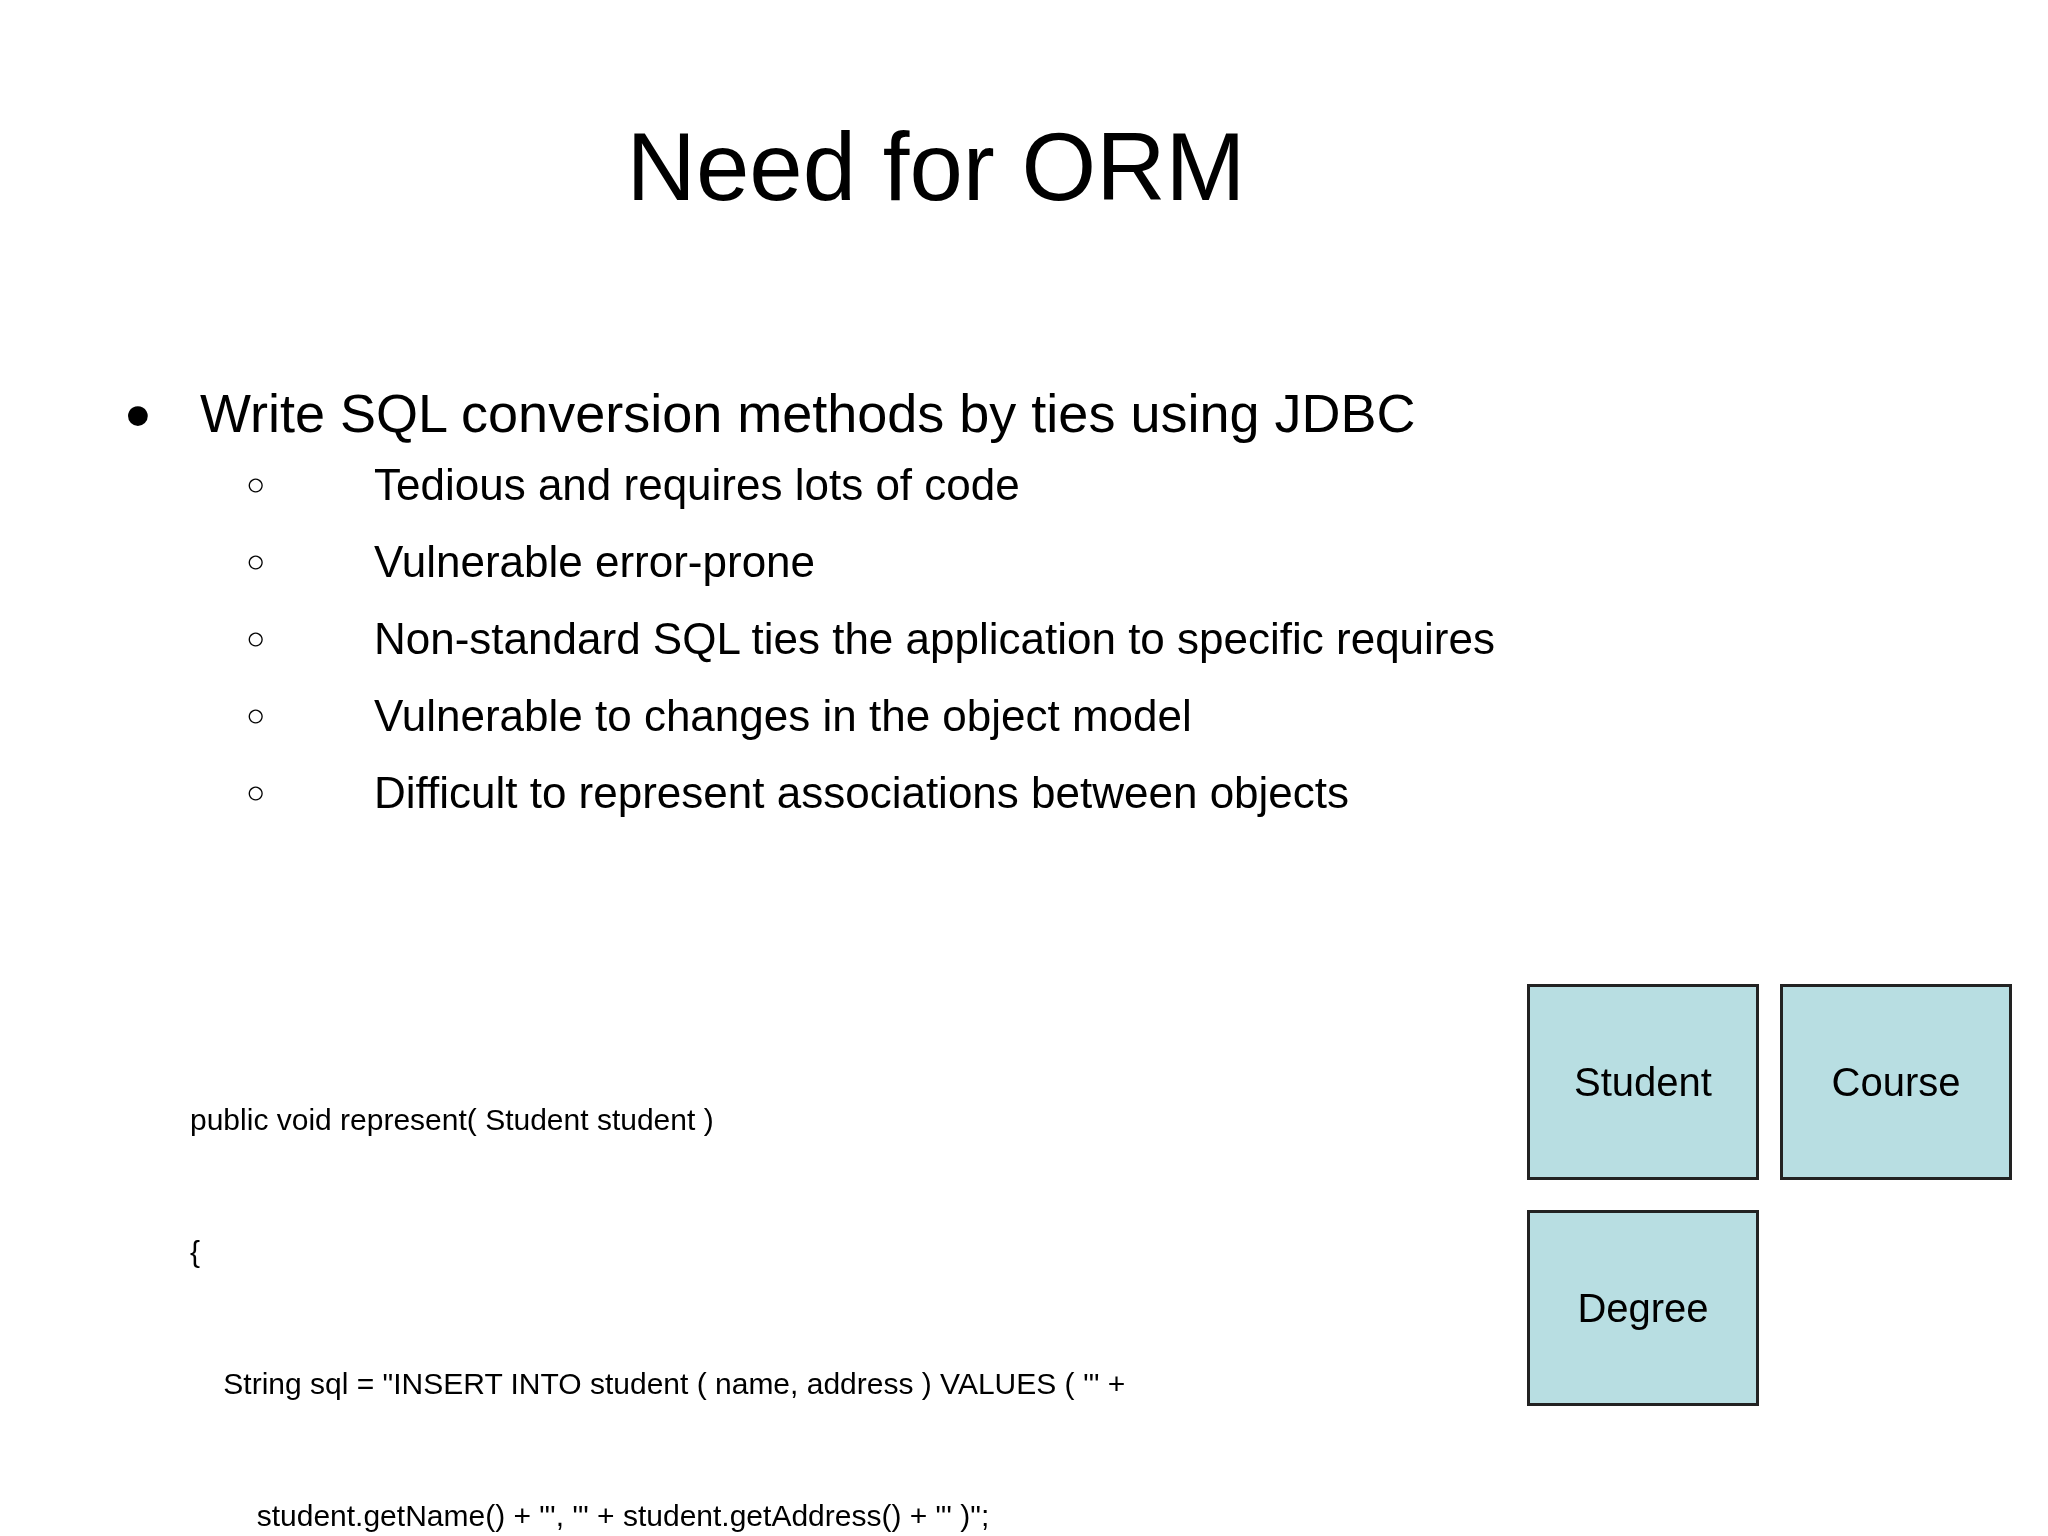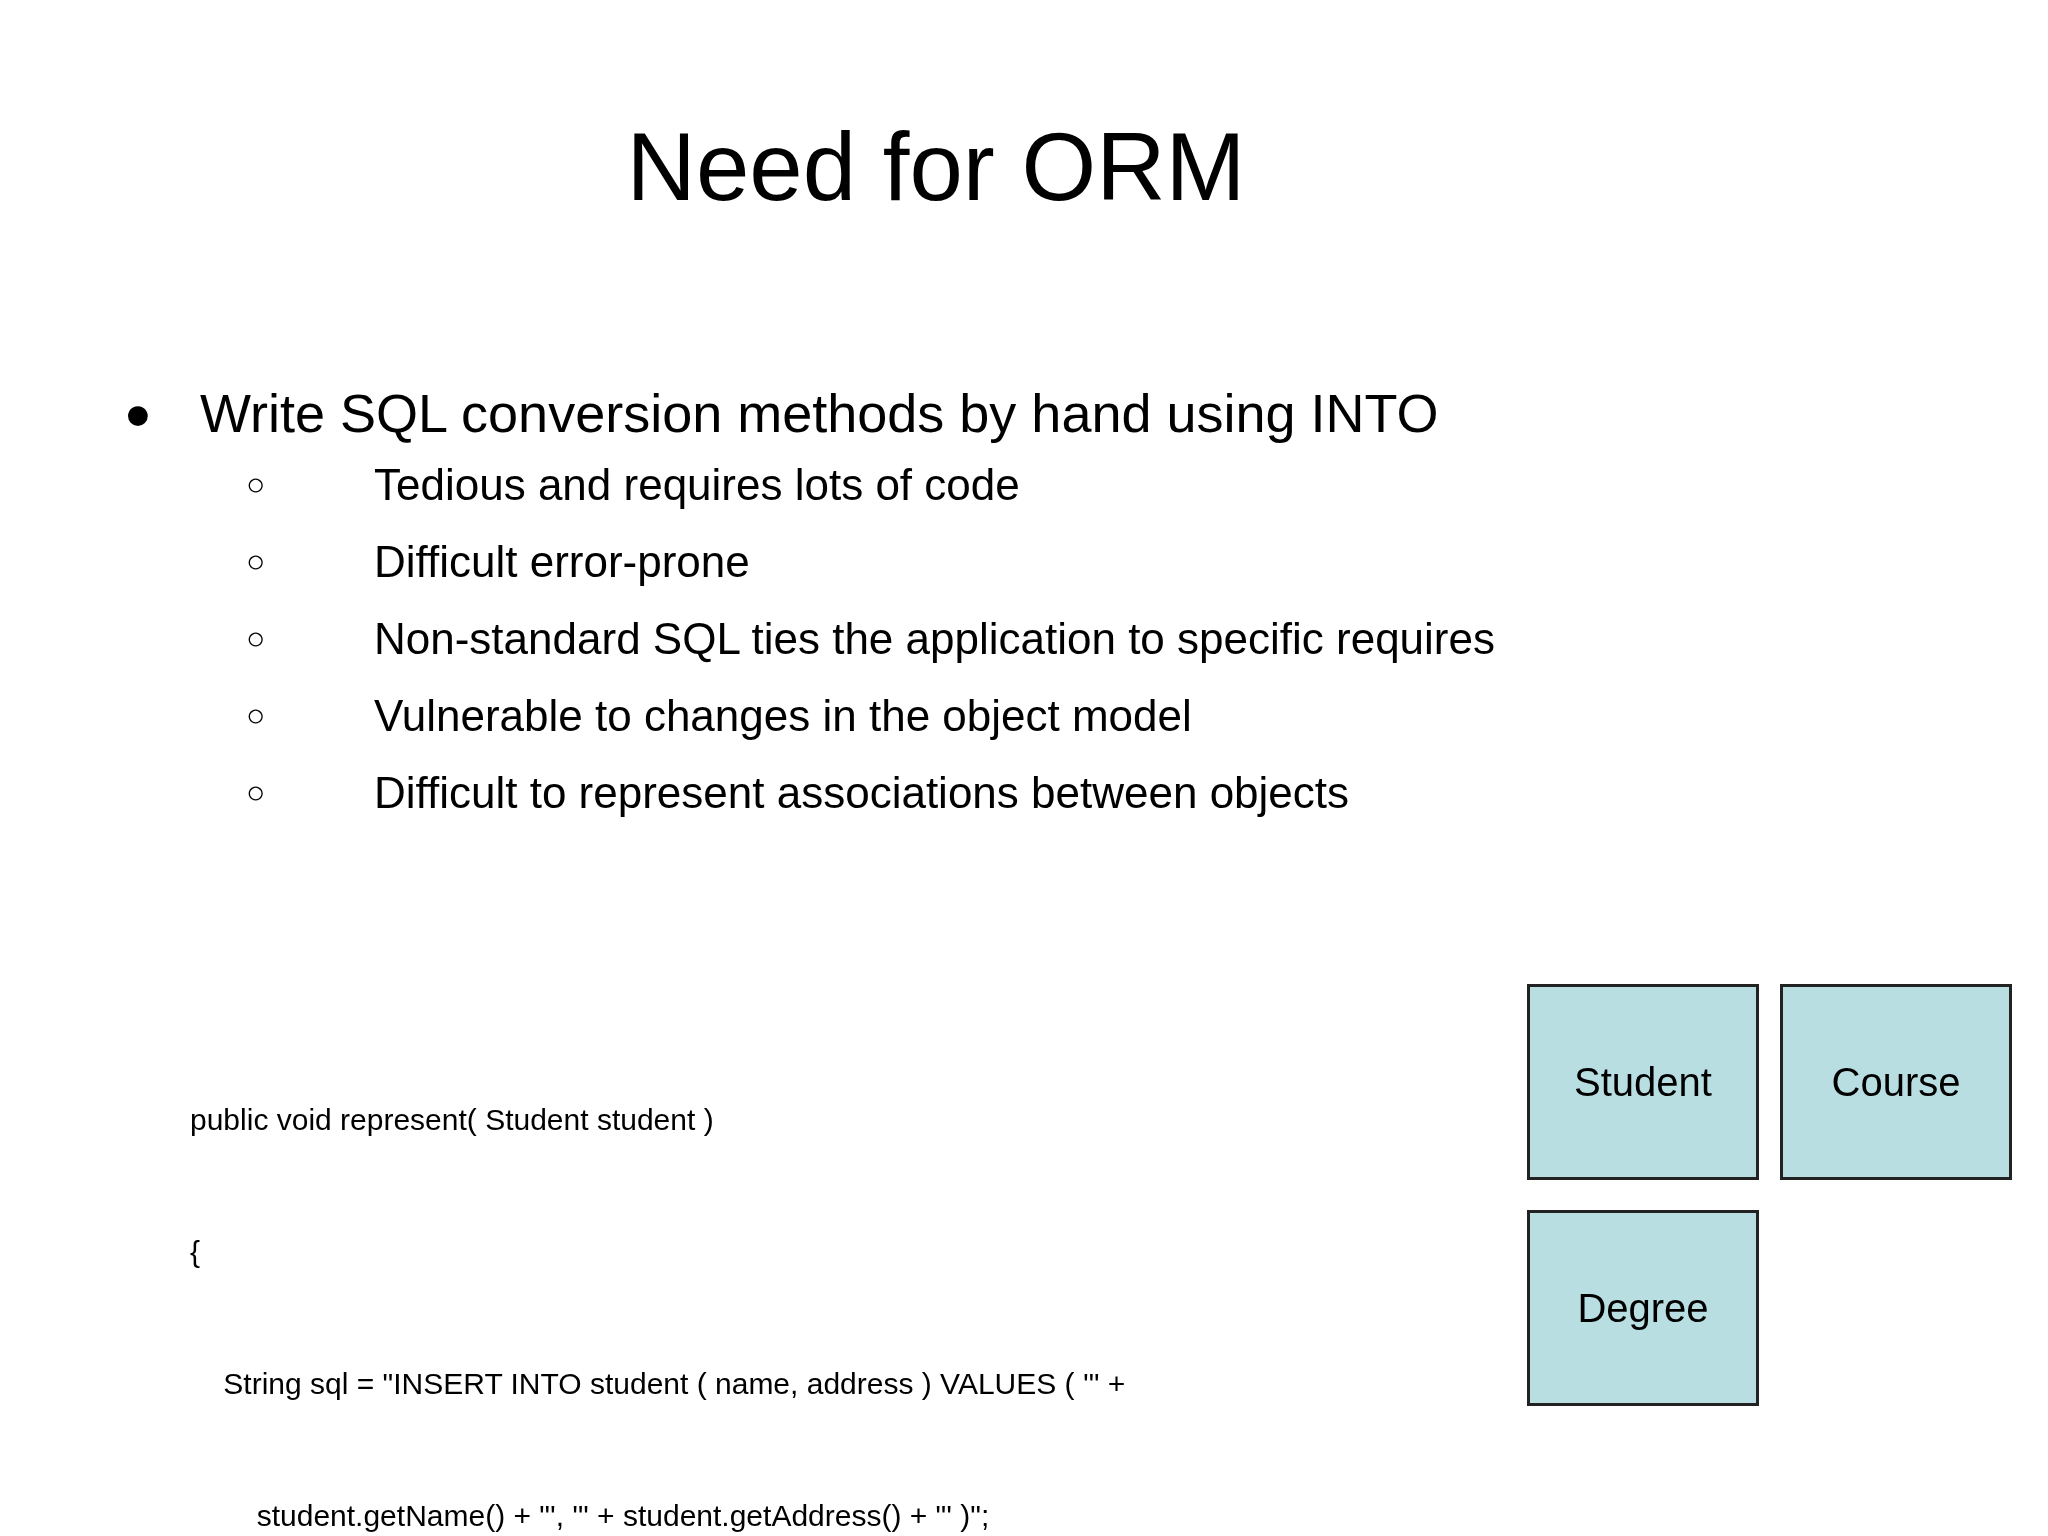--- a/index.html
+++ b/index.html
@@ -143,33 +143,33 @@
 <body>
 
 <div class="slide">
 
   <div class="slide-title">Need for ORM</div>
 
   <div class="body-block">
 
     <div class="bullet-l1">
       <span class="marker">●</span>
-      <span class="text">Write SQL conversion methods by hand using INTO</span>
+      <span class="text">Write SQL conversion methods by ties using JDBC</span>
     </div>
 
     <div class="sub-list">
 
       <div class="bullet-l2">
         <span class="marker">○</span>
         <span class="text">Tedious and requires lots of code</span>
       </div>
 
       <div class="bullet-l2">
         <span class="marker">○</span>
-        <span class="text">Difficult error-prone</span>
+        <span class="text">Vulnerable error-prone</span>
       </div>
 
       <div class="bullet-l2">
         <span class="marker">○</span>
         <span class="text">Non-standard SQL ties the application to specific requires</span>
       </div>
 
       <div class="bullet-l2">
         <span class="marker">○</span>
         <span class="text">Vulnerable to changes in the object model</span>

